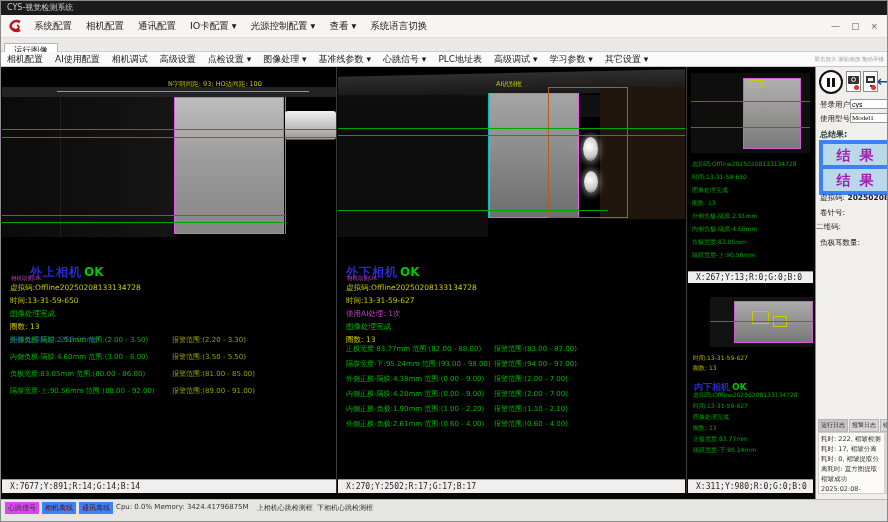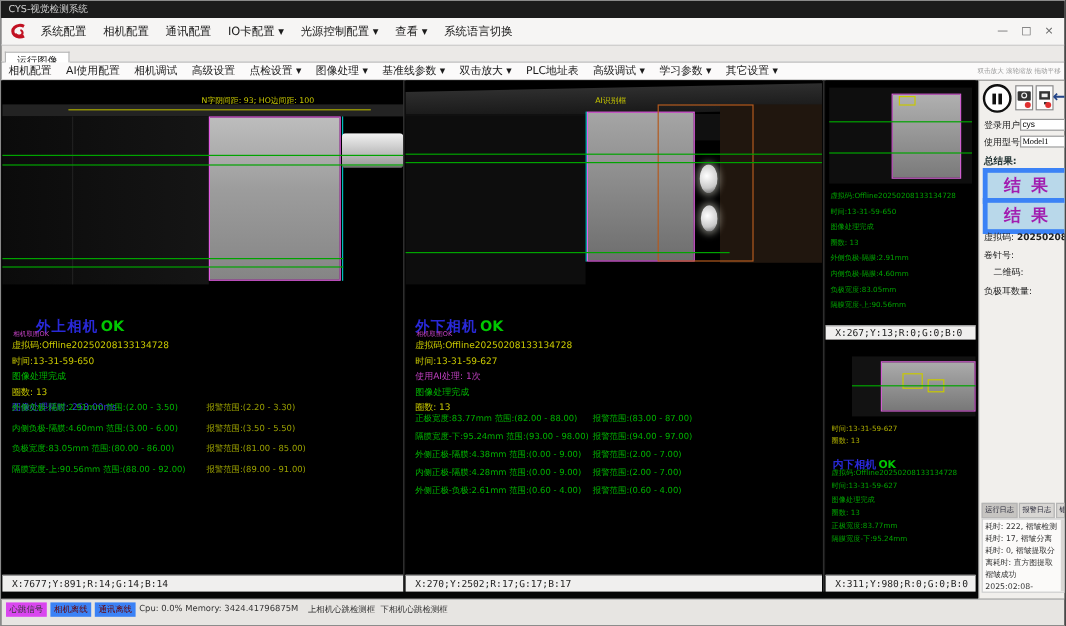--- a/index.html
+++ b/index.html
@@ -107,21 +107,21 @@
   </div>
 
   <div class="toolbar">
     <span class="tool-item">相机配置</span>
     <span class="tool-item">AI使用配置</span>
     <span class="tool-item">相机调试</span>
     <span class="tool-item">高级设置</span>
     <span class="tool-item">点检设置 ▾</span>
     <span class="tool-item">图像处理 ▾</span>
     <span class="tool-item">基准线参数 ▾</span>
-    <span class="tool-item">双击放大 ▾</span>
+    <span class="tool-item">心跳信号 ▾</span>
     <span class="tool-item">PLC地址表</span>
     <span class="tool-item">高级调试 ▾</span>
     <span class="tool-item">学习参数 ▾</span>
     <span class="tool-item">其它设置 ▾</span>
     <span class="toolbar-hint">双击放大 滚轮缩放 拖动平移</span>
   </div>
 
   <div class="main">
 
     <div class="panel" style="left:1px;width:334px;">
@@ -214,20 +214,24 @@
           </div>
           <div class="mrow2">
             <span>外侧正极-隔膜:4.38mm 范围:(0.00 - 9.00)</span>
             <span class="al-mid">报警范围:(2.00 - 7.00)</span>
           </div>
           <div class="mrow2">
             <span>内侧正极-隔膜:4.28mm 范围:(0.00 - 9.00)</span>
             <span class="al-mid">报警范围:(2.00 - 7.00)</span>
           </div>
           <div class="mrow2">
+            <span>内侧正极-负极:1.90mm 范围:(1.00 - 2.20)</span>
+            <span class="al-mid">报警范围:(1.10 - 2.10)</span>
+          </div>
+          <div class="mrow2">
             <span>外侧正极-负极:2.61mm 范围:(0.60 - 4.00)</span>
             <span class="al-mid">报警范围:(0.60 - 4.00)</span>
           </div>
         </div>
       </div>
       <div class="coord-strip" style="top:412px;">X:270;Y:2502;R:17;G:17;B:17</div>
     </div>
 
     <div class="vdiv" style="left:685px;"></div>
 
@@ -303,21 +307,21 @@
       <div class="result-box" style="top:98px;">结 果</div>
 
       <div class="abs sb-label" style="left:4px;top:126px;">
         <span>虚拟码:</span>
         <b>20250208</b>
       </div>
       <div class="abs sb-label" style="left:4px;top:141px;">
         <span>卷针号:</span>
         <b></b>
       </div>
-      <div class="abs sb-label" style="left:12px;top:155px;">
+      <div class="abs sb-label" style="left:0;top:155px;">
         <span>二维码:</span>
         <b></b>
       </div>
       <div class="abs sb-label" style="left:4px;top:171px;">
         <span>负极耳数量:</span>
         <b></b>
       </div>
 
       <div class="abs" style="left:2px;top:352px;display:flex;gap:1px;">
         <span class="log-tab active">运行日志</span>

